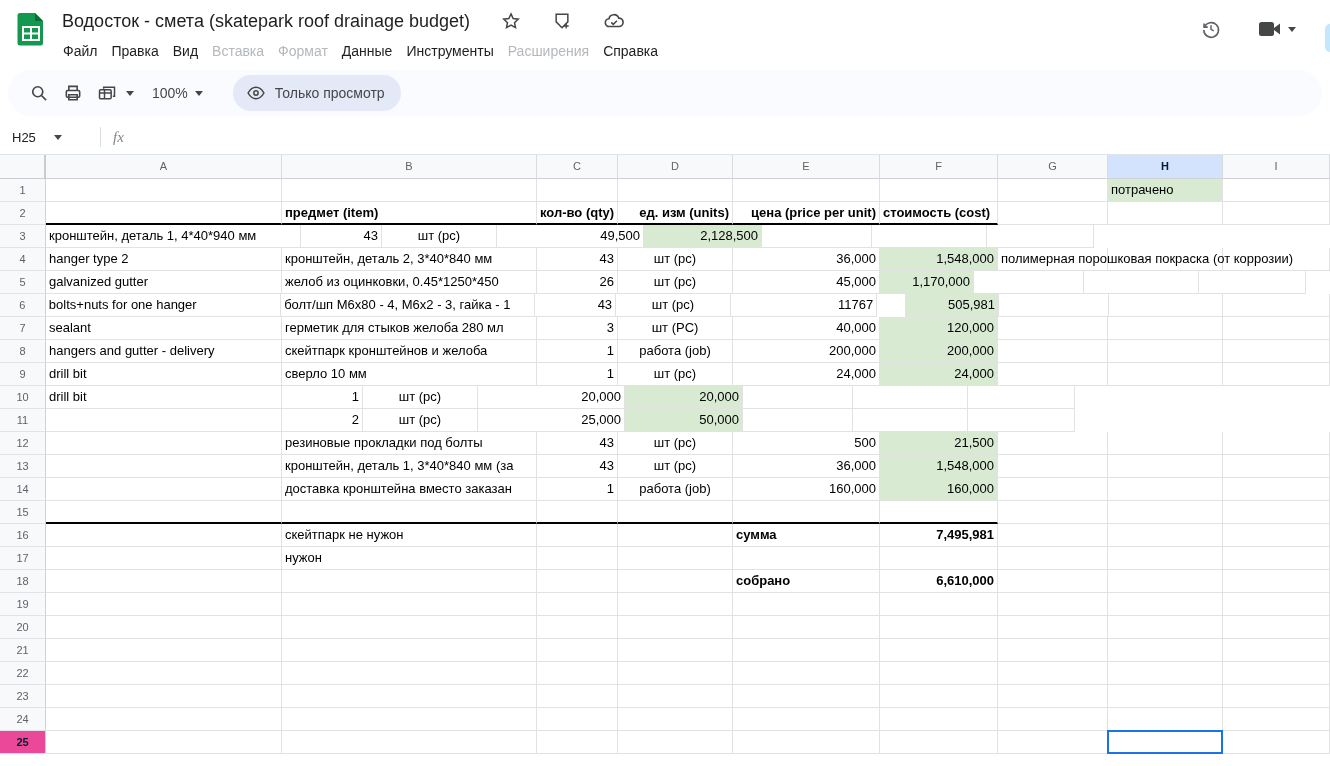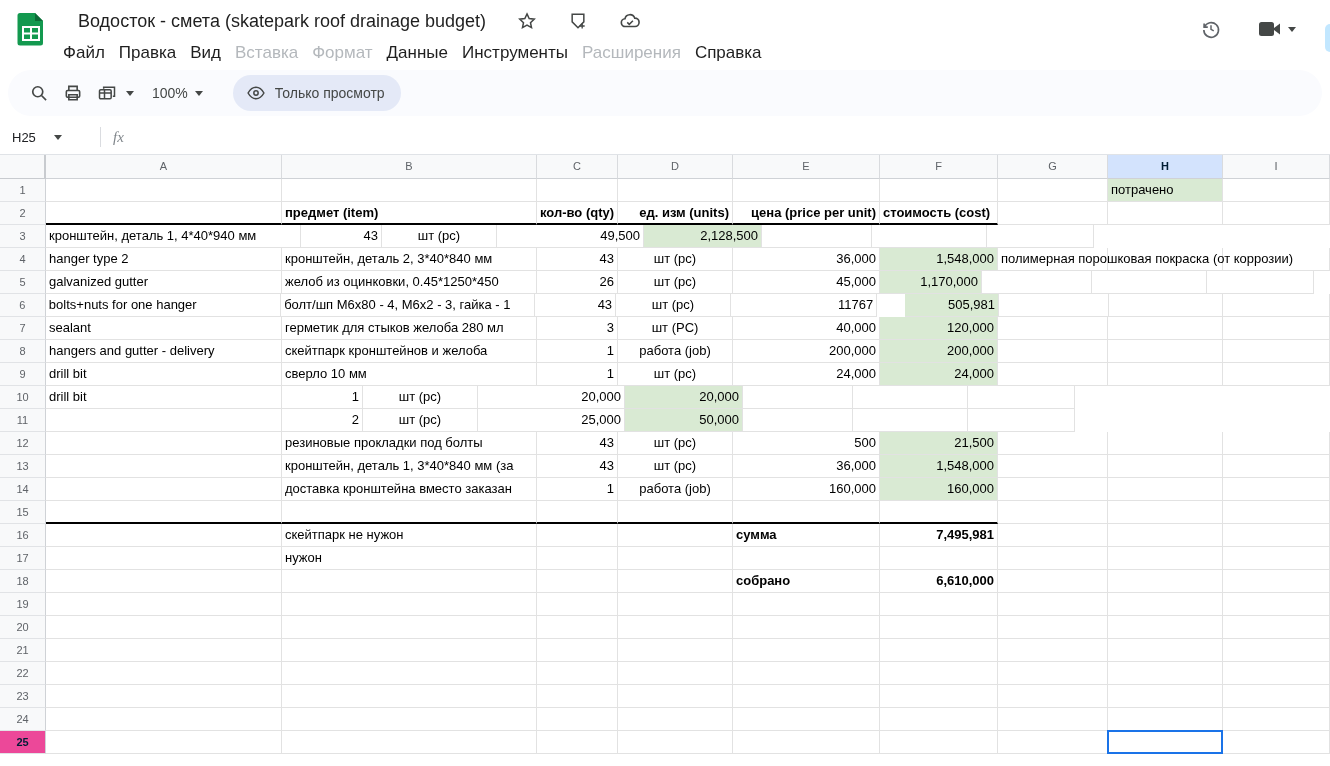--- a/index.html
+++ b/index.html
@@ -2,25 +2,25 @@
 <html><head>
 <meta charset="utf-8">
 <style>
   * { margin:0; padding:0; box-sizing:border-box; }
   html,body { width:1330px; height:766px; background:#fff; overflow:hidden;
               font-family:"Liberation Sans","DejaVu Sans",sans-serif; position:relative; }
 
   
   .topbar { position:absolute; top:0; left:0; width:1330px; height:68px; background:#fff; }
   .logo { position:absolute; left:13px; top:11px; width:36px; height:36px; }
-  .title-row { position:absolute; left:78px; top:10px; display:flex; align-items:center; gap:31px; }
+  .title-row { position:absolute; left:62px; top:10px; display:flex; align-items:center; gap:31px; }
   .doc-title { font-size:18px; color:#1f1f1f; white-space:nowrap; }
   .title-ico { display:flex; align-items:center; color:#444746; }
   .menu-row { position:absolute; left:56px; top:40px; display:flex; }
-  .menu-item { font-size:17px; color:#1f1f1f; padding:3px 7px; border-radius:6px; cursor:default; white-space:nowrap; }
+  .menu-item { font-size:14px; color:#1f1f1f; padding:3px 7px; border-radius:6px; cursor:default; white-space:nowrap; }
   .menu-item.disabled { color:#b4b8bc; }
   .top-right { position:absolute; right:34px; top:18px; display:flex; align-items:center; gap:36px; color:#444746; }
   .meet { display:flex; align-items:center; gap:6px; }
   .caret { width:0; height:0; border-left:4px solid transparent; border-right:4px solid transparent; border-top:5px solid #444746; display:inline-block; }
   .share-sliver { position:absolute; right:0; top:24px; width:5px; height:28px; background:#c2e7ff; border-radius:14px 0 0 14px; }
 
   
   .toolbar { position:absolute; top:70px; left:8px; width:1314px; height:46px; background:#fafbfe;
              border-radius:23px; display:flex; align-items:center; padding-left:14px; }
   .tb-btn { width:34px; height:34px; display:flex; align-items:center; justify-content:center; color:#444746; border-radius:50%; }
@@ -232,21 +232,21 @@
         <div class="cell al" style="width: 115px;"></div>
         <div class="cell al" style="width: 107px;"></div>
       </div>
       <div class="row">
         <div class="rowhead">5</div>
         <div class="cell al" style="width: 236px;">galvanized gutter</div>
         <div class="cell al" style="width: 255px;">желоб из оцинковки, 0.45*1250*450</div>
         <div class="cell ar" style="width: 81px;">26</div>
         <div class="cell ac" style="width: 115px;">шт (pc)</div>
         <div class="cell ar" style="width: 147px;">45,000</div>
-        <div class="cell ar green" style="width: 102px;">1,170,000</div>
+        <div class="cell ar green" style="width: 94px;">1,170,000</div>
         <div class="cell al" style="width: 110px;"></div>
         <div class="cell al" style="width: 115px;"></div>
         <div class="cell al" style="width: 107px;"></div>
       </div>
       <div class="row">
         <div class="rowhead">6</div>
         <div class="cell al" style="width: 236px;">bolts+nuts for one hanger</div>
         <div class="cell al" style="width: 255px;">болт/шп М6х80 - 4, М6х2 - 3, гайка - 1</div>
         <div class="cell ar" style="width: 81px;">43</div>
         <div class="cell ac" style="width: 115px;">шт (pc)</div>

